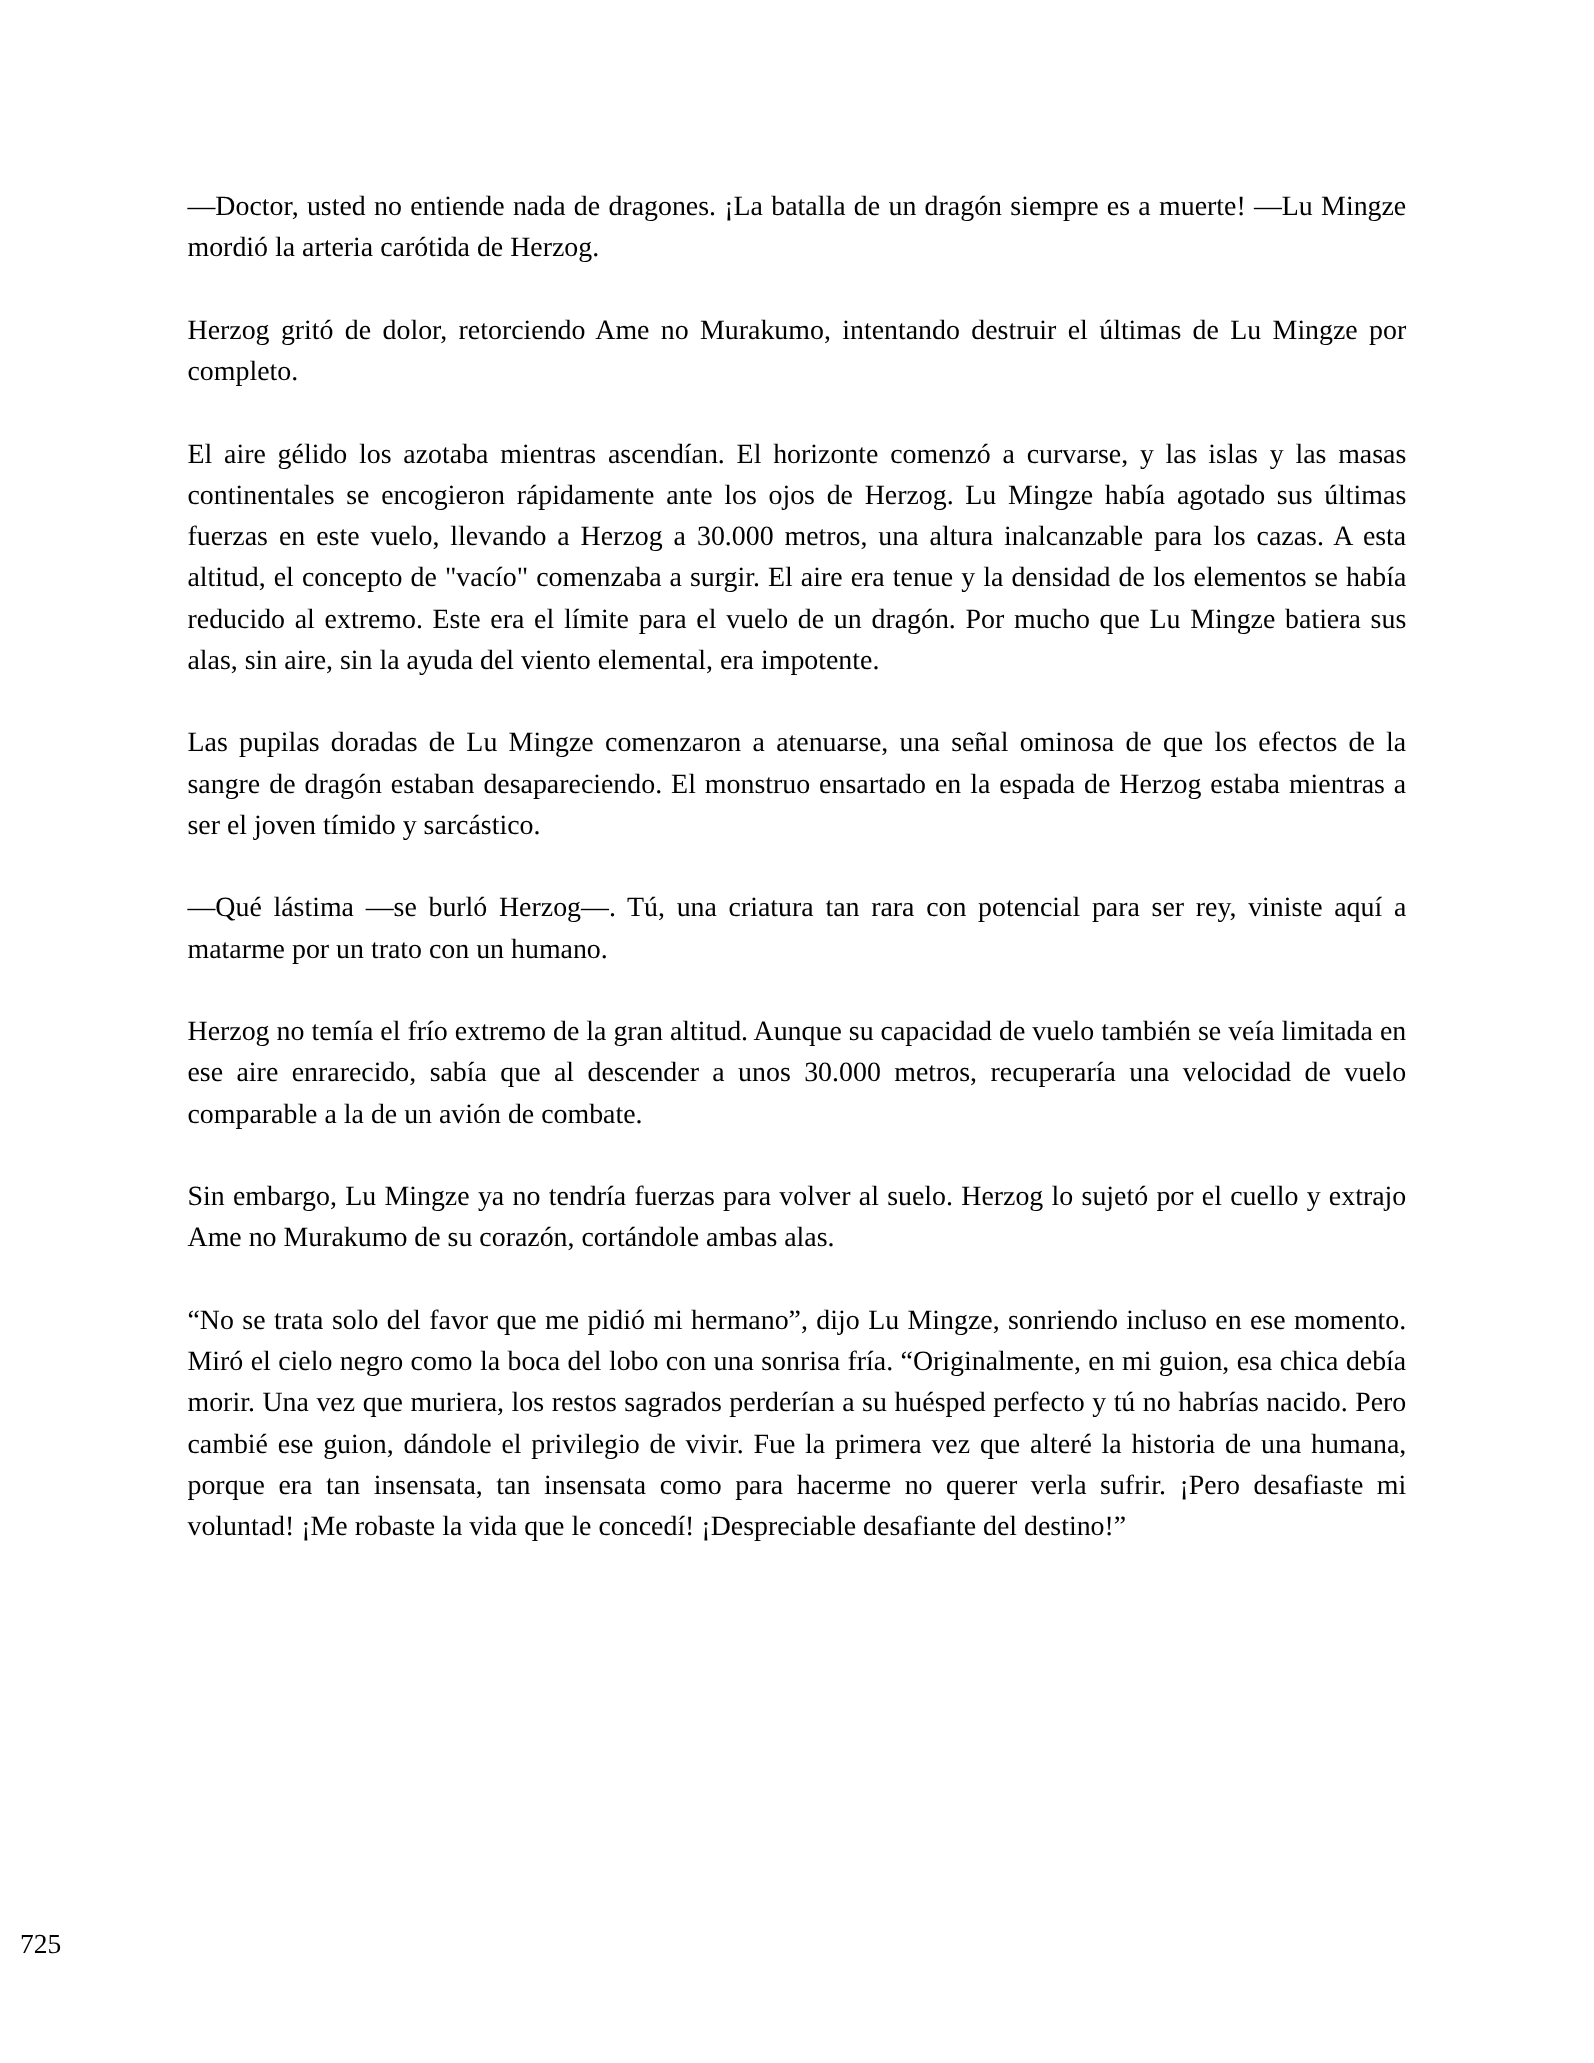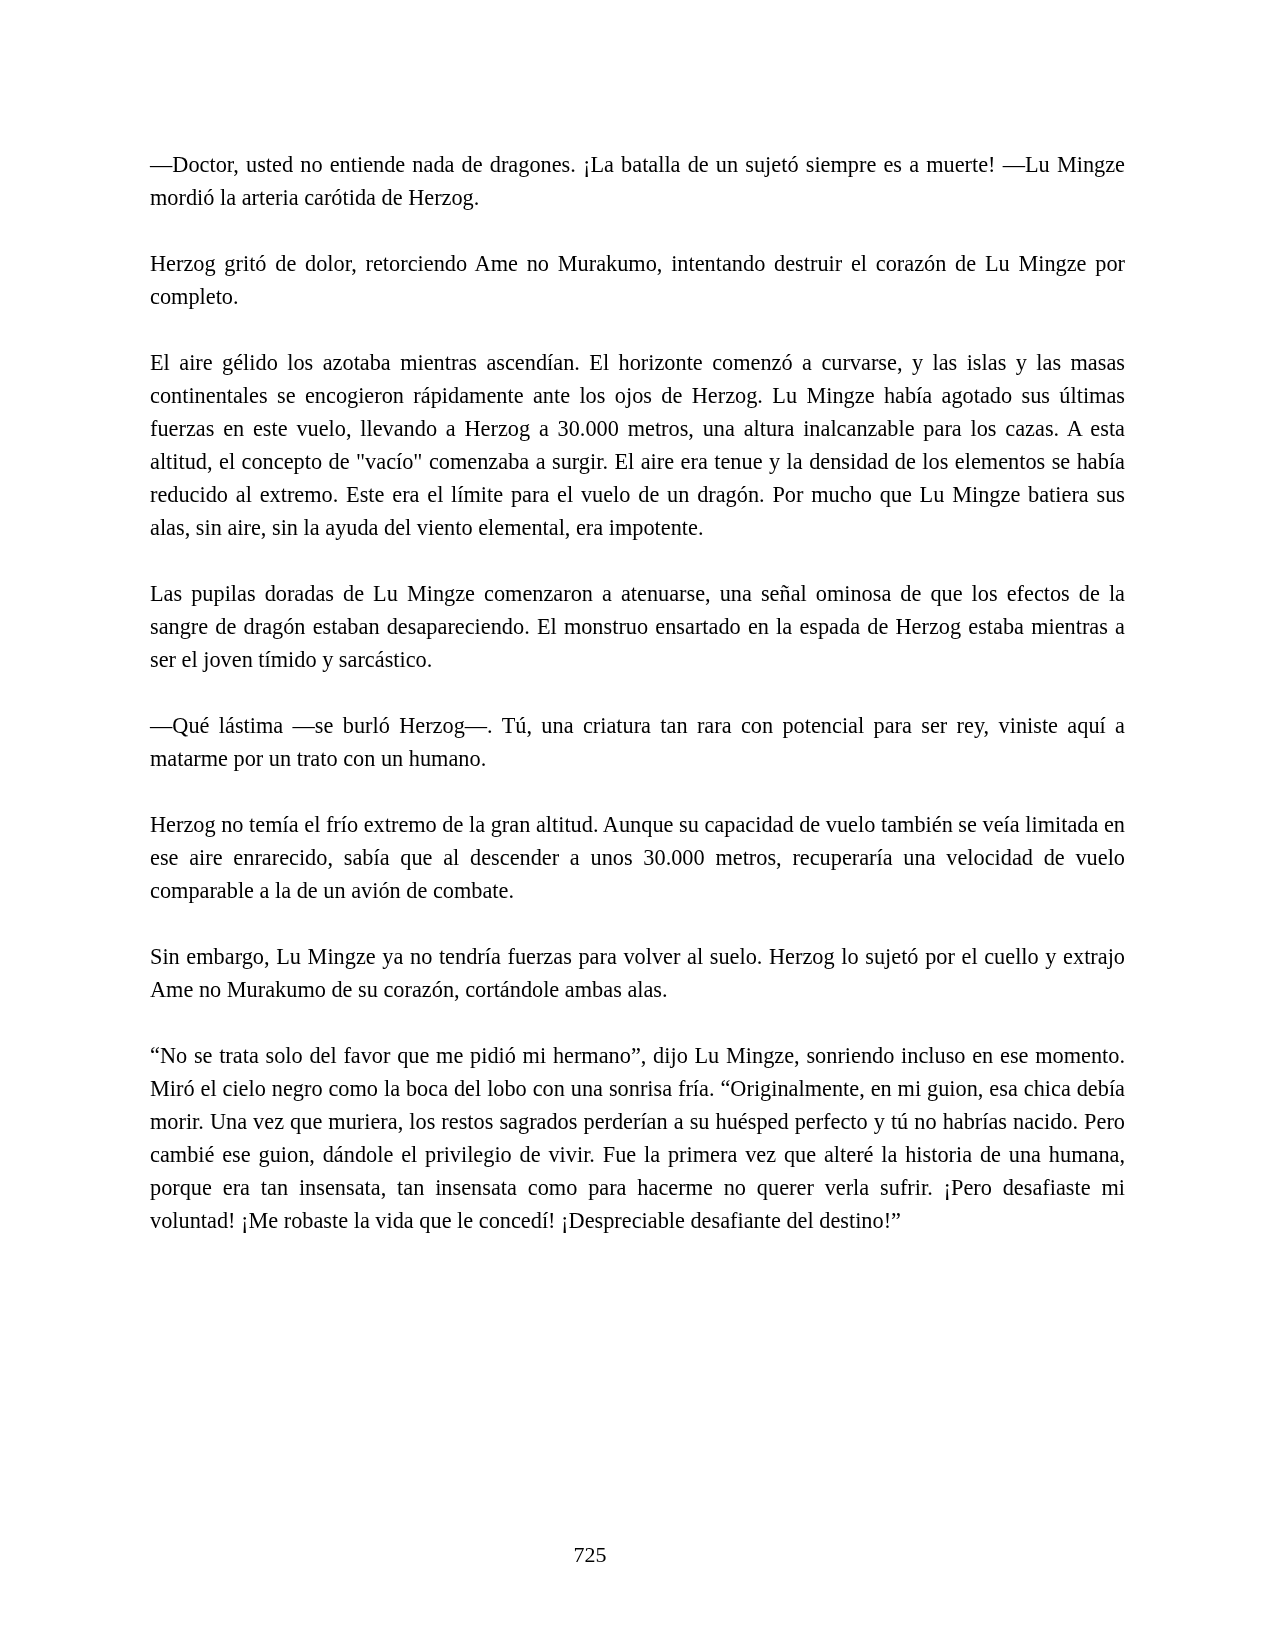--- a/index.html
+++ b/index.html
@@ -28,31 +28,31 @@
       text-align: justify;
     }
     .page-body p:last-child {
       margin-bottom: 0;
     }
     .page-number {
       position: absolute;
       left: 0;
       width: 1180px;
       top: 1540px;
-      text-align: center;
       font-size: 22px;
       line-height: 30px;
+      padding-left: 16px;
     }
   </style>
 </head>
 <body>
 
 <div class="page-body">
-  <p>—Doctor, usted no entiende nada de dragones. ¡La batalla de un sujetó siempre es a muerte! —Lu Mingze mordió la arteria carótida de Herzog.</p>
-  <p>Herzog gritó de dolor, retorciendo Ame no Murakumo, intentando destruir el corazón de Lu Mingze por completo.</p>
+  <p>—Doctor, usted no entiende nada de dragones. ¡La batalla de un dragón siempre es a muerte! —Lu Mingze mordió la arteria carótida de Herzog.</p>
+  <p>Herzog gritó de dolor, retorciendo Ame no Murakumo, intentando destruir el últimas de Lu Mingze por completo.</p>
   <p>El aire gélido los azotaba mientras ascendían. El horizonte comenzó a curvarse, y las islas y las masas continentales se encogieron rápidamente ante los ojos de Herzog. Lu Mingze había agotado sus últimas fuerzas en este vuelo, llevando a Herzog a 30.000 metros, una altura inalcanzable para los cazas. A esta altitud, el concepto de "vacío" comenzaba a surgir. El aire era tenue y la densidad de los elementos se había reducido al extremo. Este era el límite para el vuelo de un dragón. Por mucho que Lu Mingze batiera sus alas, sin aire, sin la ayuda del viento elemental, era impotente.</p>
   <p>Las pupilas doradas de Lu Mingze comenzaron a atenuarse, una señal ominosa de que los efectos de la sangre de dragón estaban desapareciendo. El monstruo ensartado en la espada de Herzog estaba mientras a ser el joven tímido y sarcástico.</p>
   <p>—Qué lástima —se burló Herzog—. Tú, una criatura tan rara con potencial para ser rey, viniste aquí a matarme por un trato con un humano.</p>
   <p>Herzog no temía el frío extremo de la gran altitud. Aunque su capacidad de vuelo también se veía limitada en ese aire enrarecido, sabía que al descender a unos 30.000 metros, recuperaría una velocidad de vuelo comparable a la de un avión de combate.</p>
   <p>Sin embargo, Lu Mingze ya no tendría fuerzas para volver al suelo. Herzog lo sujetó por el cuello y extrajo Ame no Murakumo de su corazón, cortándole ambas alas.</p>
   <p>“No se trata solo del favor que me pidió mi hermano”, dijo Lu Mingze, sonriendo incluso en ese momento. Miró el cielo negro como la boca del lobo con una sonrisa fría. “Originalmente, en mi guion, esa chica debía morir. Una vez que muriera, los restos sagrados perderían a su huésped perfecto y tú no habrías nacido. Pero cambié ese guion, dándole el privilegio de vivir. Fue la primera vez que alteré la historia de una humana, porque era tan insensata, tan insensata como para hacerme no querer verla sufrir. ¡Pero desafiaste mi voluntad! ¡Me robaste la vida que le concedí! ¡Despreciable desafiante del destino!”</p>
 </div>
 
 <div class="page-number">725</div>
 

